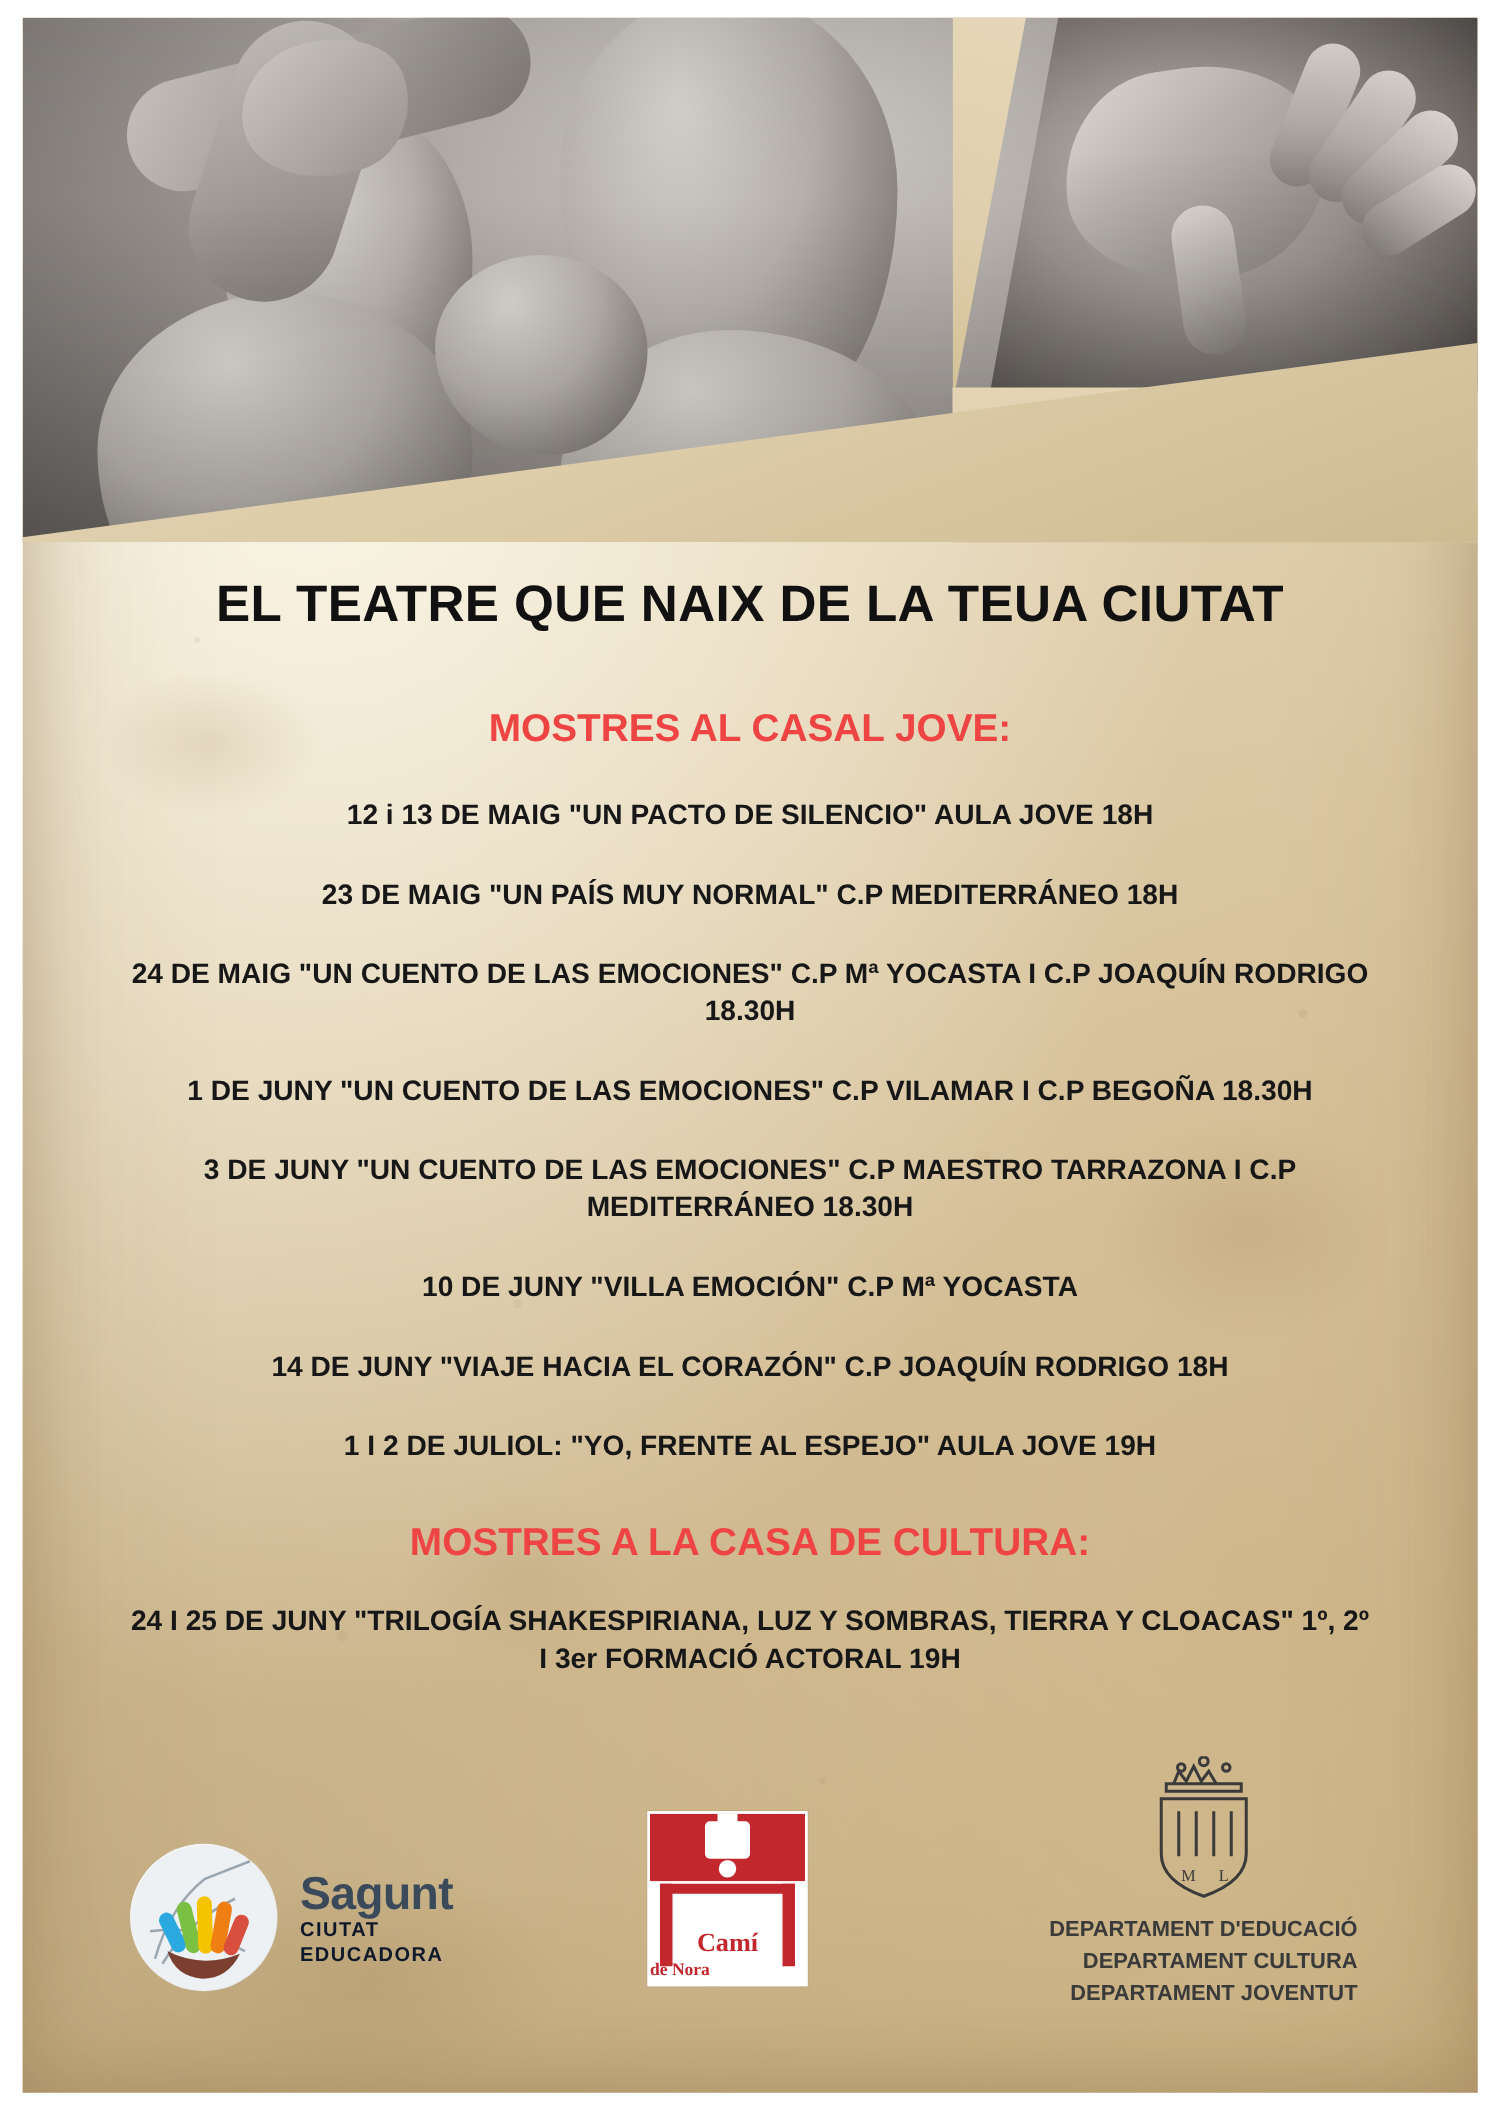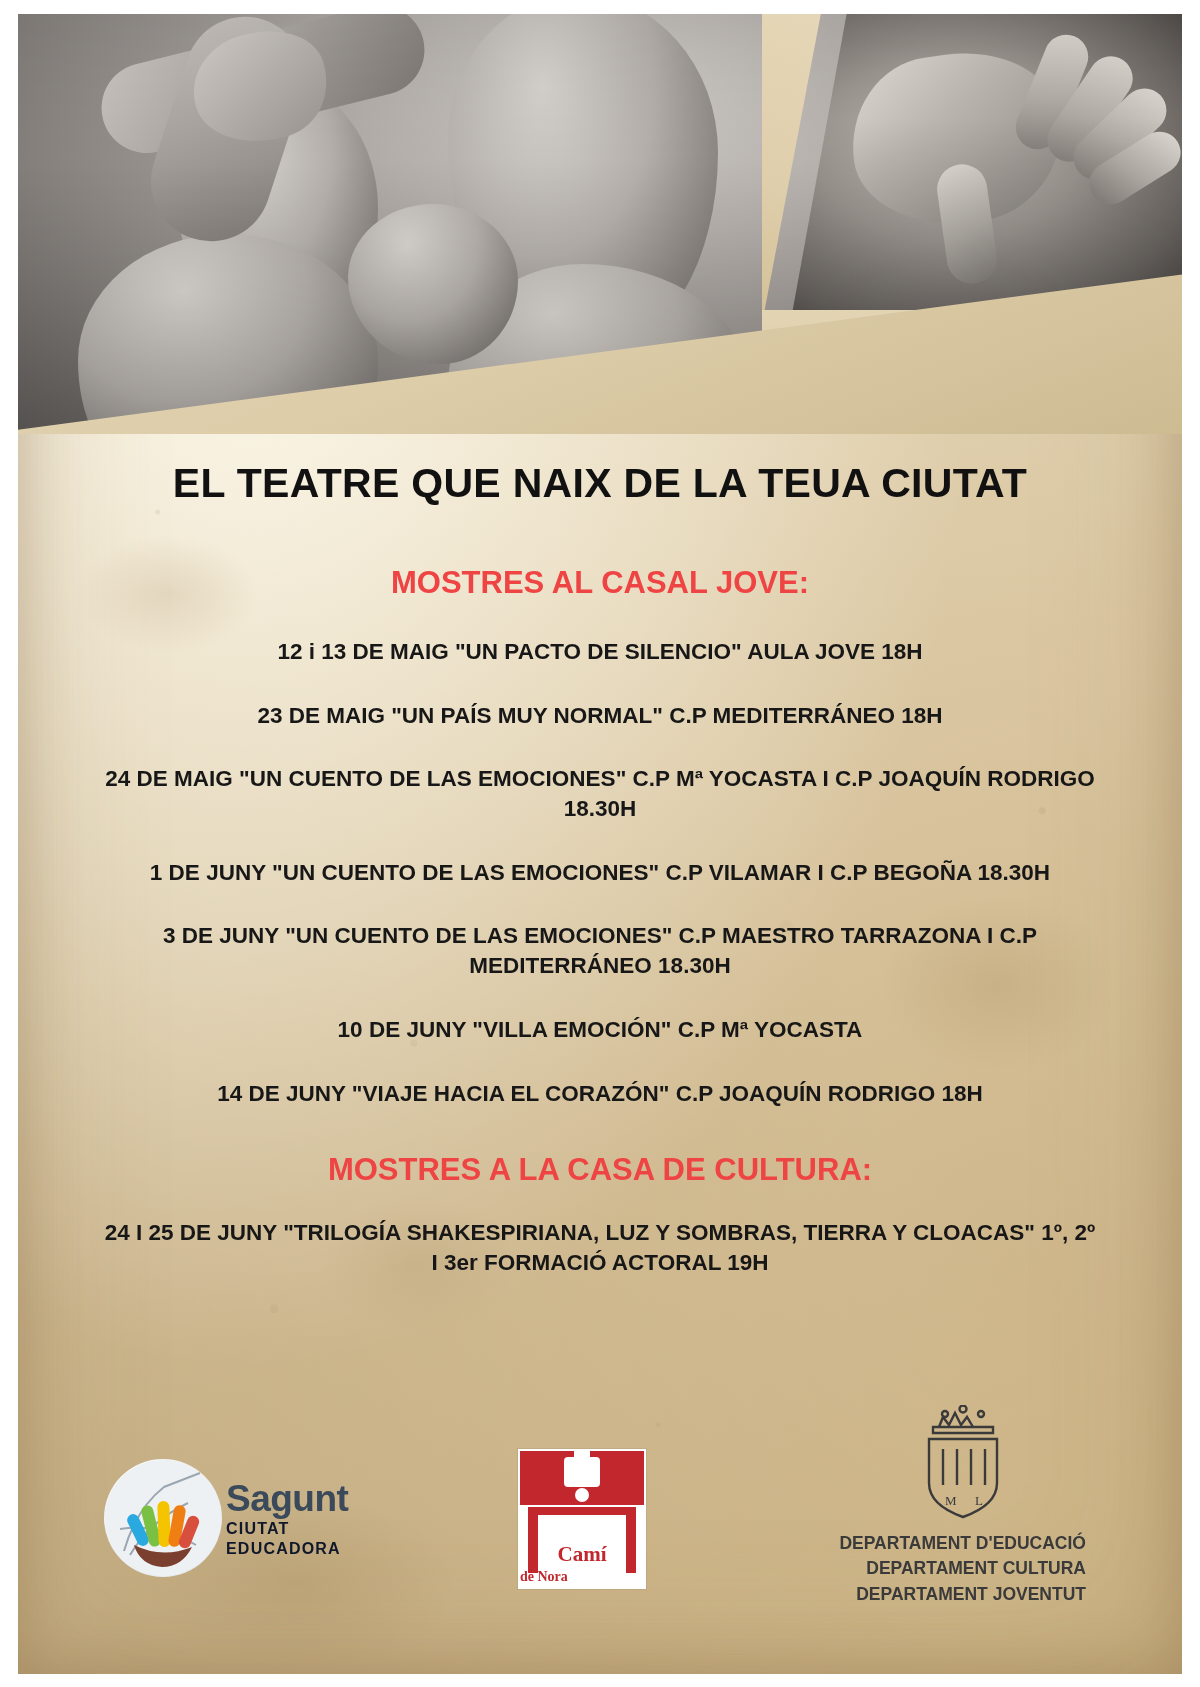--- a/index.html
+++ b/index.html
@@ -205,24 +205,24 @@
     left: 18px;
     bottom: 26px;
     width: 1164px;
     height: 260px;
   }
 
   
   .logo-sagunt {
     position: absolute;
     left: 86px;
-    bottom: 84px;
+    bottom: 68px;
     display: flex;
     align-items: center;
-    gap: 4px;
+    gap: 18px;
   }
   .sagunt-mark {
     width: 118px;
     height: 118px;
     border-radius: 50%;
     background: radial-gradient(circle at 35% 30%, #ffffff 0%, #eef1f3 55%, #dfe4e8 100%);
     position: relative;
     overflow: hidden;
   }
   .sagunt-text {
@@ -356,20 +356,21 @@
     <h2 class="section-title section-casal">MOSTRES AL CASAL JOVE:</h2>
 
     <ul class="events events-casal">
       <li class="event">12 i 13 DE MAIG "UN PACTO DE SILENCIO" AULA JOVE 18H</li>
       <li class="event">23 DE MAIG "UN PAÍS MUY NORMAL" C.P MEDITERRÁNEO 18H</li>
       <li class="event">24 DE MAIG "UN CUENTO DE LAS EMOCIONES" C.P Mª YOCASTA I C.P JOAQUÍN RODRIGO 18.30H</li>
       <li class="event">1 DE JUNY "UN CUENTO DE LAS EMOCIONES" C.P VILAMAR I C.P BEGOÑA 18.30H</li>
       <li class="event">3 DE JUNY "UN CUENTO DE LAS EMOCIONES" C.P MAESTRO TARRAZONA I C.P MEDITERRÁNEO 18.30H</li>
       <li class="event">10 DE JUNY "VILLA EMOCIÓN" C.P Mª YOCASTA</li>
       <li class="event">14 DE JUNY "VIAJE HACIA EL CORAZÓN" C.P JOAQUÍN RODRIGO 18H</li>
+      <li class="event">1 I 2 DE JULIOL: "YO, FRENTE AL ESPEJO" AULA JOVE 19H</li>
     </ul>
 
     <h2 class="section-title section-cultura">MOSTRES A LA CASA DE CULTURA:</h2>
 
     <ul class="events events-cultura">
       <li class="event">24 I 25 DE JUNY "TRILOGÍA SHAKESPIRIANA, LUZ Y SOMBRAS, TIERRA Y CLOACAS" 1º, 2º I 3er FORMACIÓ ACTORAL 19H</li>
     </ul>
   </div>
 
   <div class="footer">

